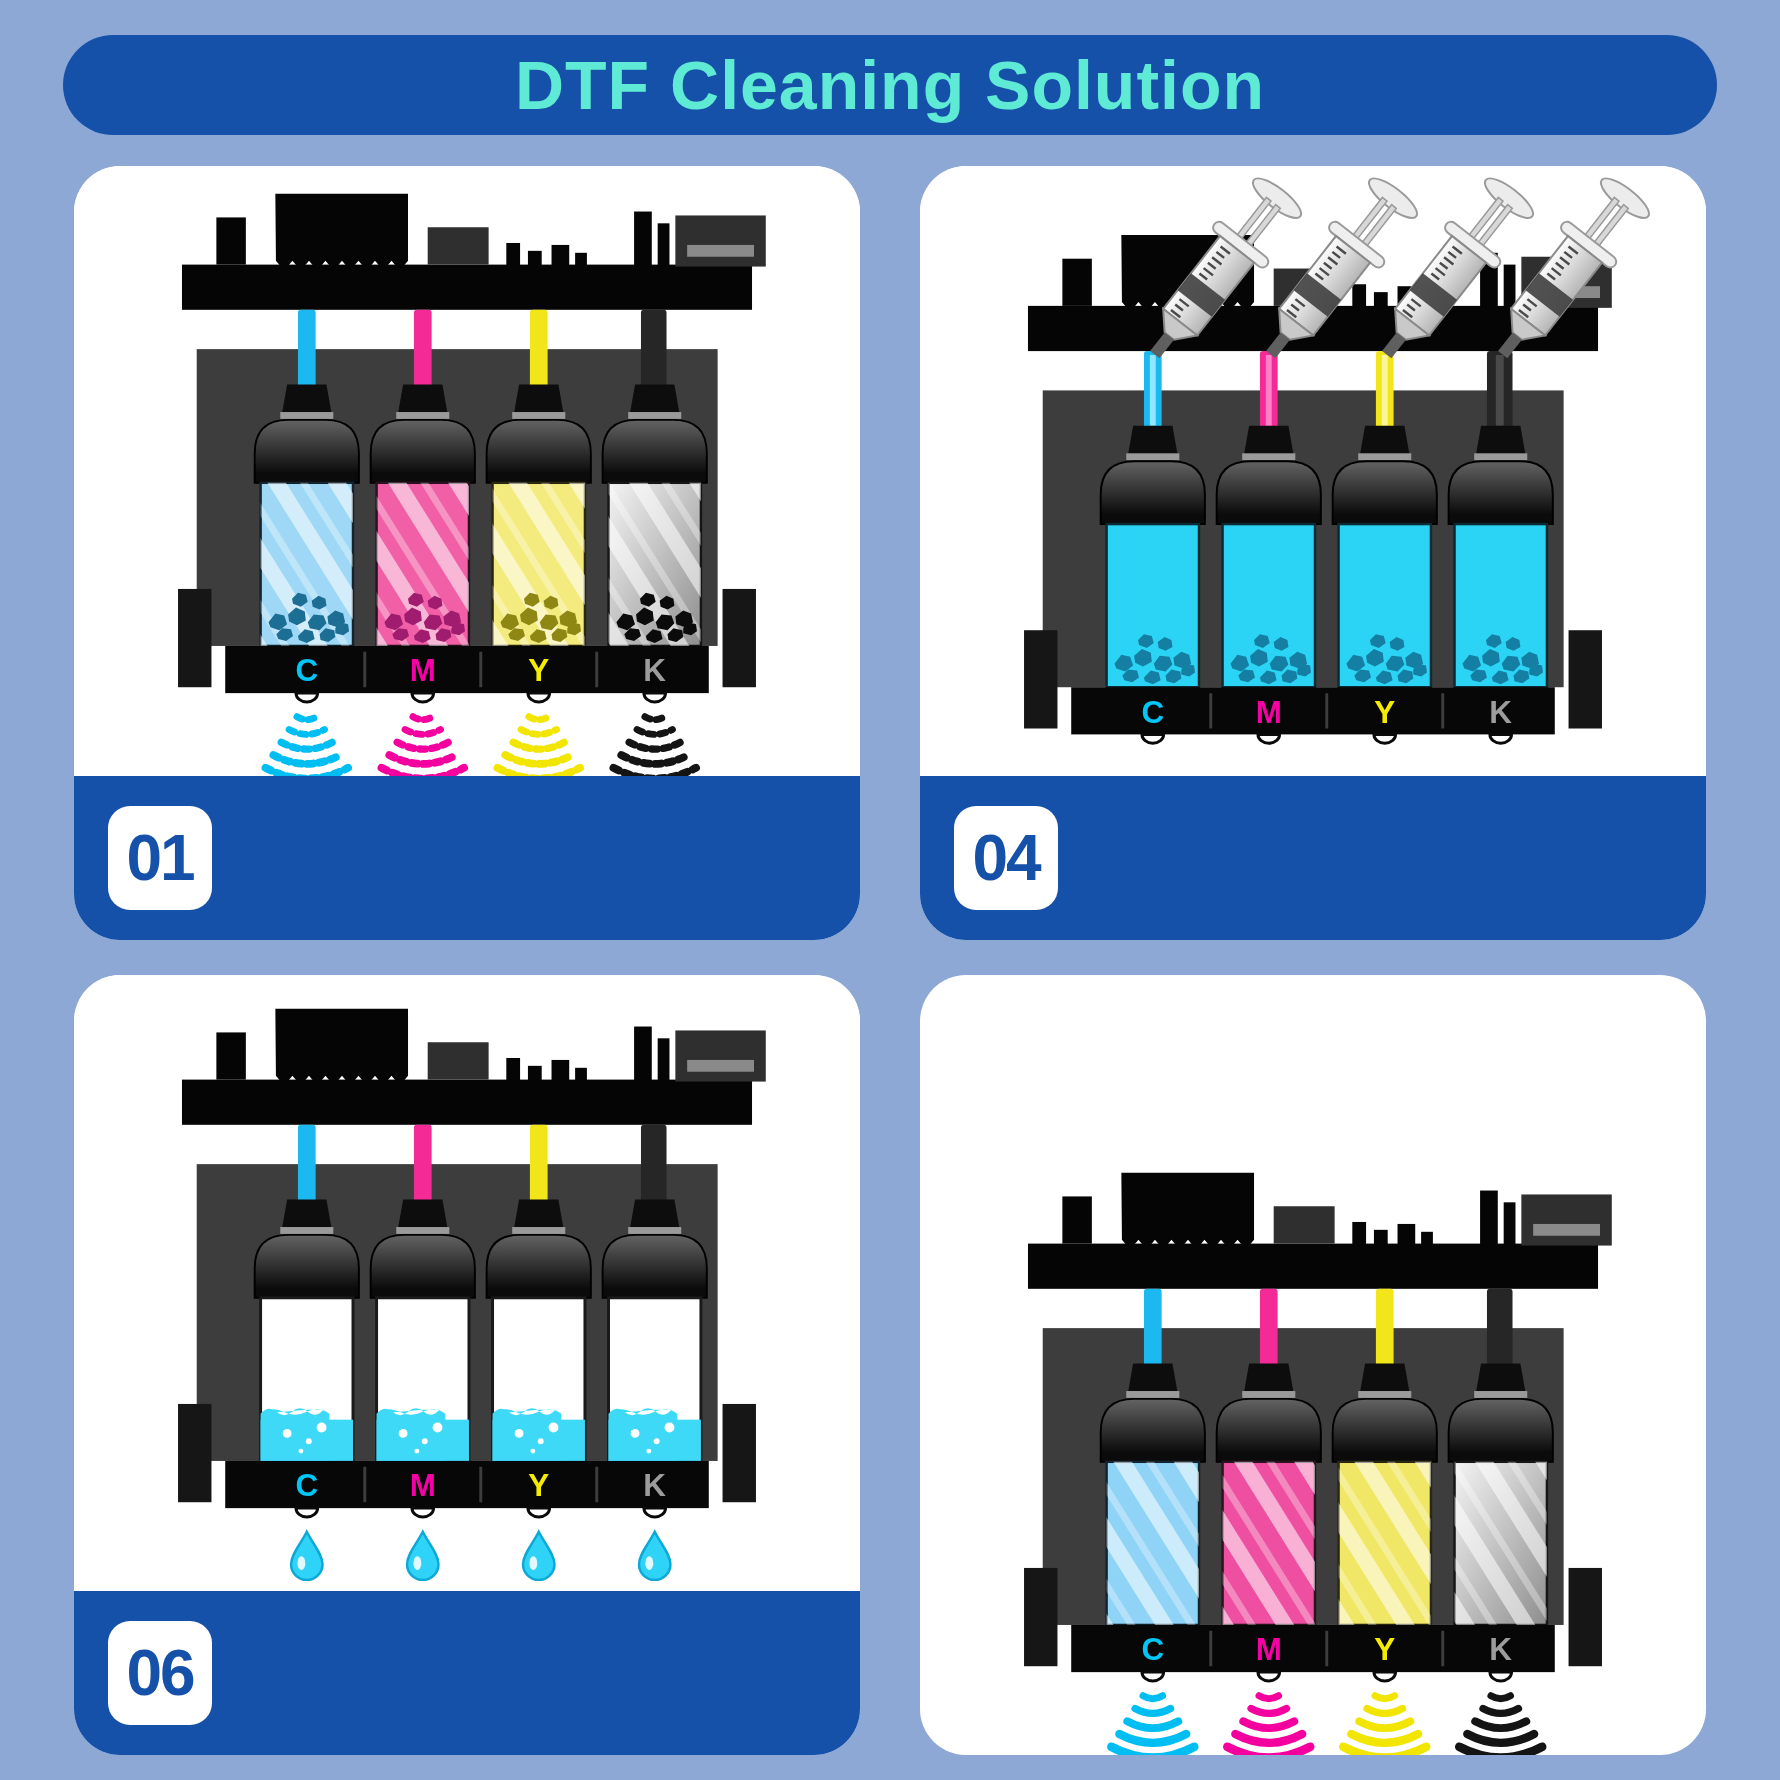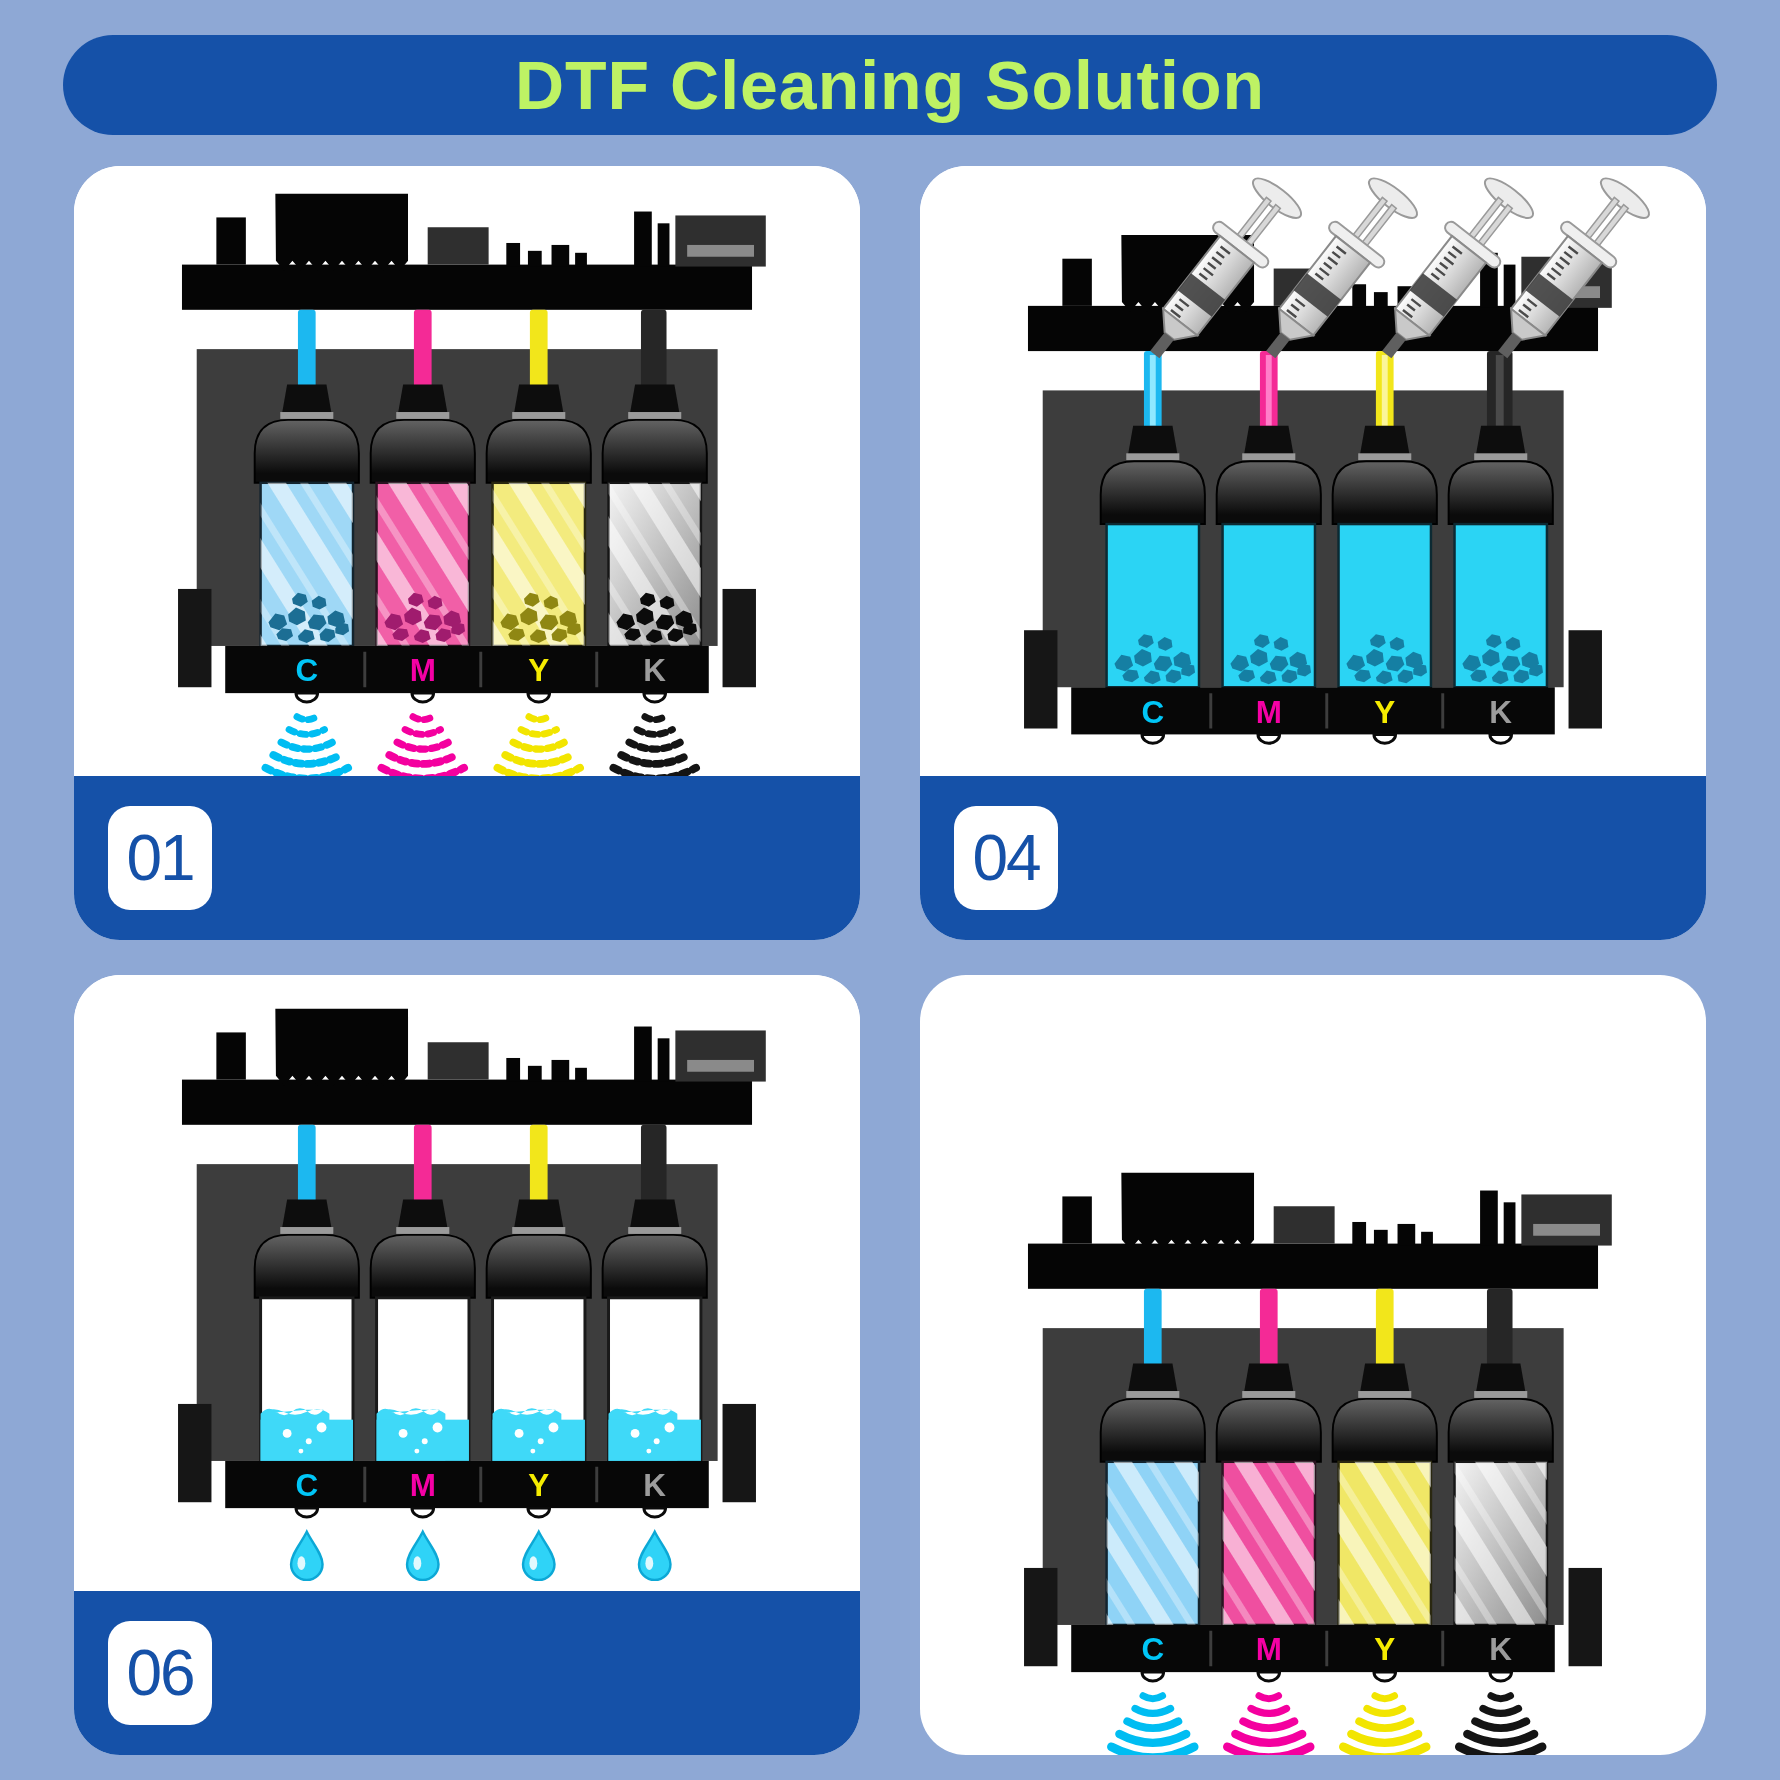--- a/index.html
+++ b/index.html
@@ -1,29 +1,29 @@
 <!DOCTYPE html>
 <html><head>
 <meta charset="utf-8">
 <style>
   html,body{margin:0;padding:0;}
   body{width:1780px;height:1780px;background:#8EA8D5;font-family:"Liberation Sans",sans-serif;position:relative;overflow:hidden;}
   .stage{position:absolute;inset:0;}
   .title-banner{position:absolute;left:63px;top:35px;width:1654px;height:100px;background:#1551A8;border-radius:50px;display:flex;align-items:center;justify-content:center;}
-  .title-banner h1{margin:16px;color:#bef264;font-size:68px;font-weight:700;letter-spacing:1px;}
+  .title-banner h1{margin:16px;color:#5eead4;font-size:68px;font-weight:700;letter-spacing:1px;}
   .panel{position:absolute;background:#fff;border-radius:46px;overflow:hidden;display:flex;flex-direction:column;}
   .p1{left:74px;top:166px;width:786px;height:774px;}
   .p2{left:920px;top:166px;width:786px;height:774px;}
   .p3{left:74px;top:975px;width:786px;height:780px;}
   .p4{left:920px;top:975px;width:786px;height:780px;}
   .ill-wrap{flex:1;display:flex;align-items:flex-end;justify-content:center;background:#fff;}
   svg.ill{width:688px;height:610px;display:block;}
   .panel-bar{height:164px;background:#1551A8;display:flex;align-items:center;padding:0 30px 0 34px;gap:26px;}
   .badge{width:104px;height:104px;background:#fff;border-radius:22px;display:flex;align-items:center;justify-content:center;flex:0 0 auto;}
-  .badge span{color:#1551A8;font-size:64px;font-weight:400;letter-spacing:-2px;}
+  .badge span{color:#1551A8;font-size:64px;font-weight:700;letter-spacing:-2px;}
   .caption{flex:1;color:#fff;font-size:40px;font-weight:700;text-align:center;line-height:1.2;max-width:600px;margin:0 auto;}
   .lbl{font:700 32px "Liberation Sans",sans-serif;text-anchor:middle;}
 </style>
 </head>
 <body>
 
 <div class="stage">
 
   <div class="title-banner">
     <h1>DTF Cleaning Solution</h1>

